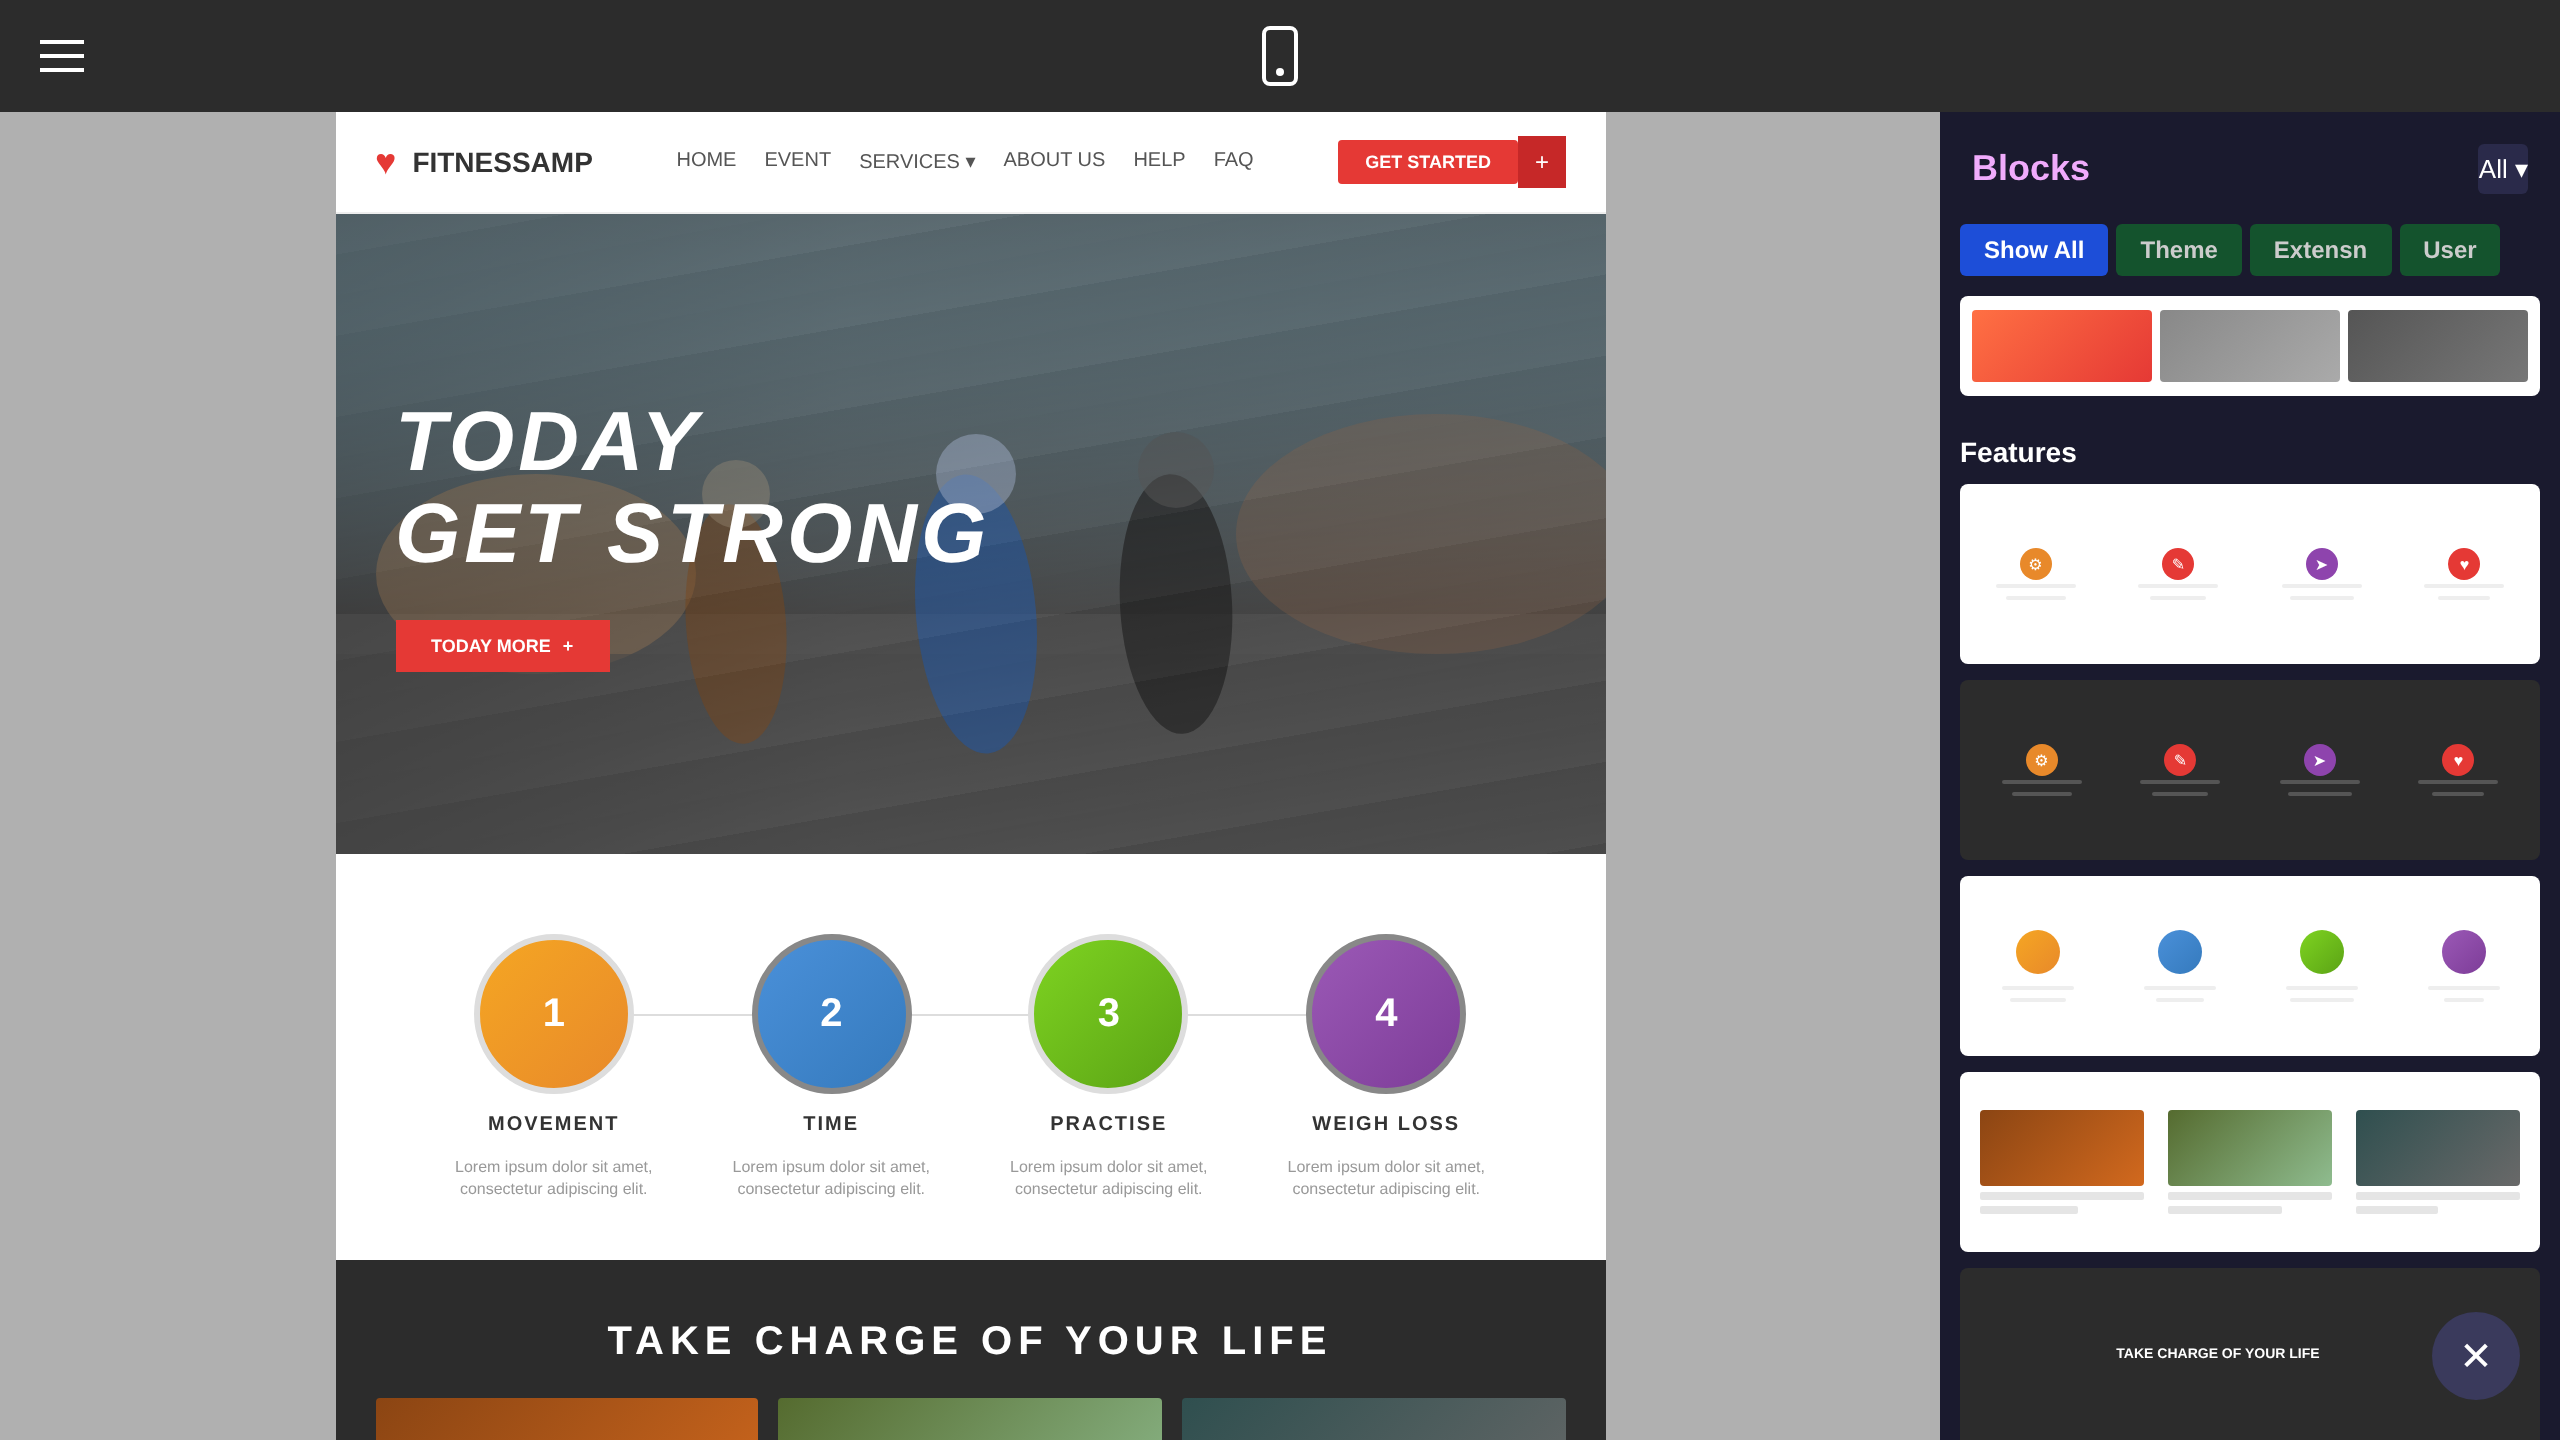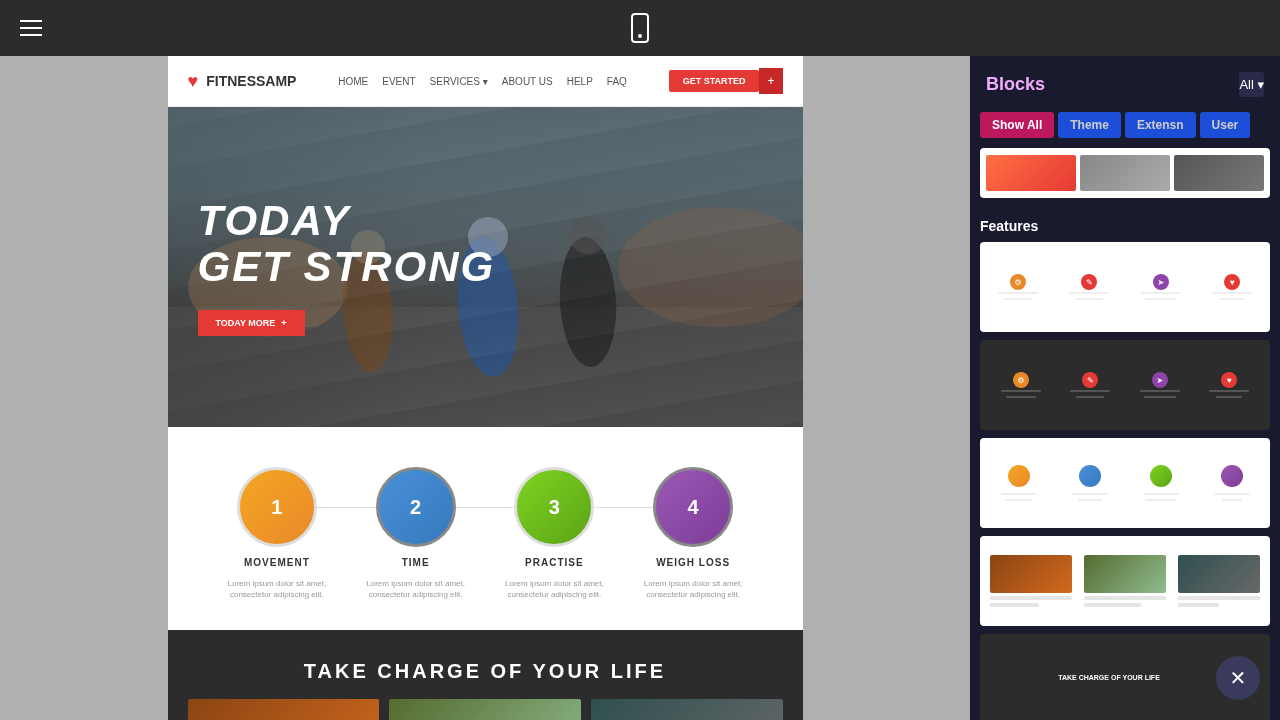--- a/index.html
+++ b/index.html
@@ -279,25 +279,25 @@
     }
     .tab-btn {
       padding: 6px 12px;
       font-size: 12px;
       border: none;
       border-radius: 3px;
       cursor: pointer;
       font-weight: 600;
     }
     .tab-btn.active {
-      background: #be185d;
+      background: #1d4ed8;
       color: #fff;
     }
     .tab-btn:not(.active) {
-      background: #1d4ed8;
+      background: #14532d;
       color: #ccc;
     }
 
     
     .panel-content {
       flex: 1;
       overflow-y: auto;
       padding: 0 10px 10px;
     }
     .panel-section-title {

